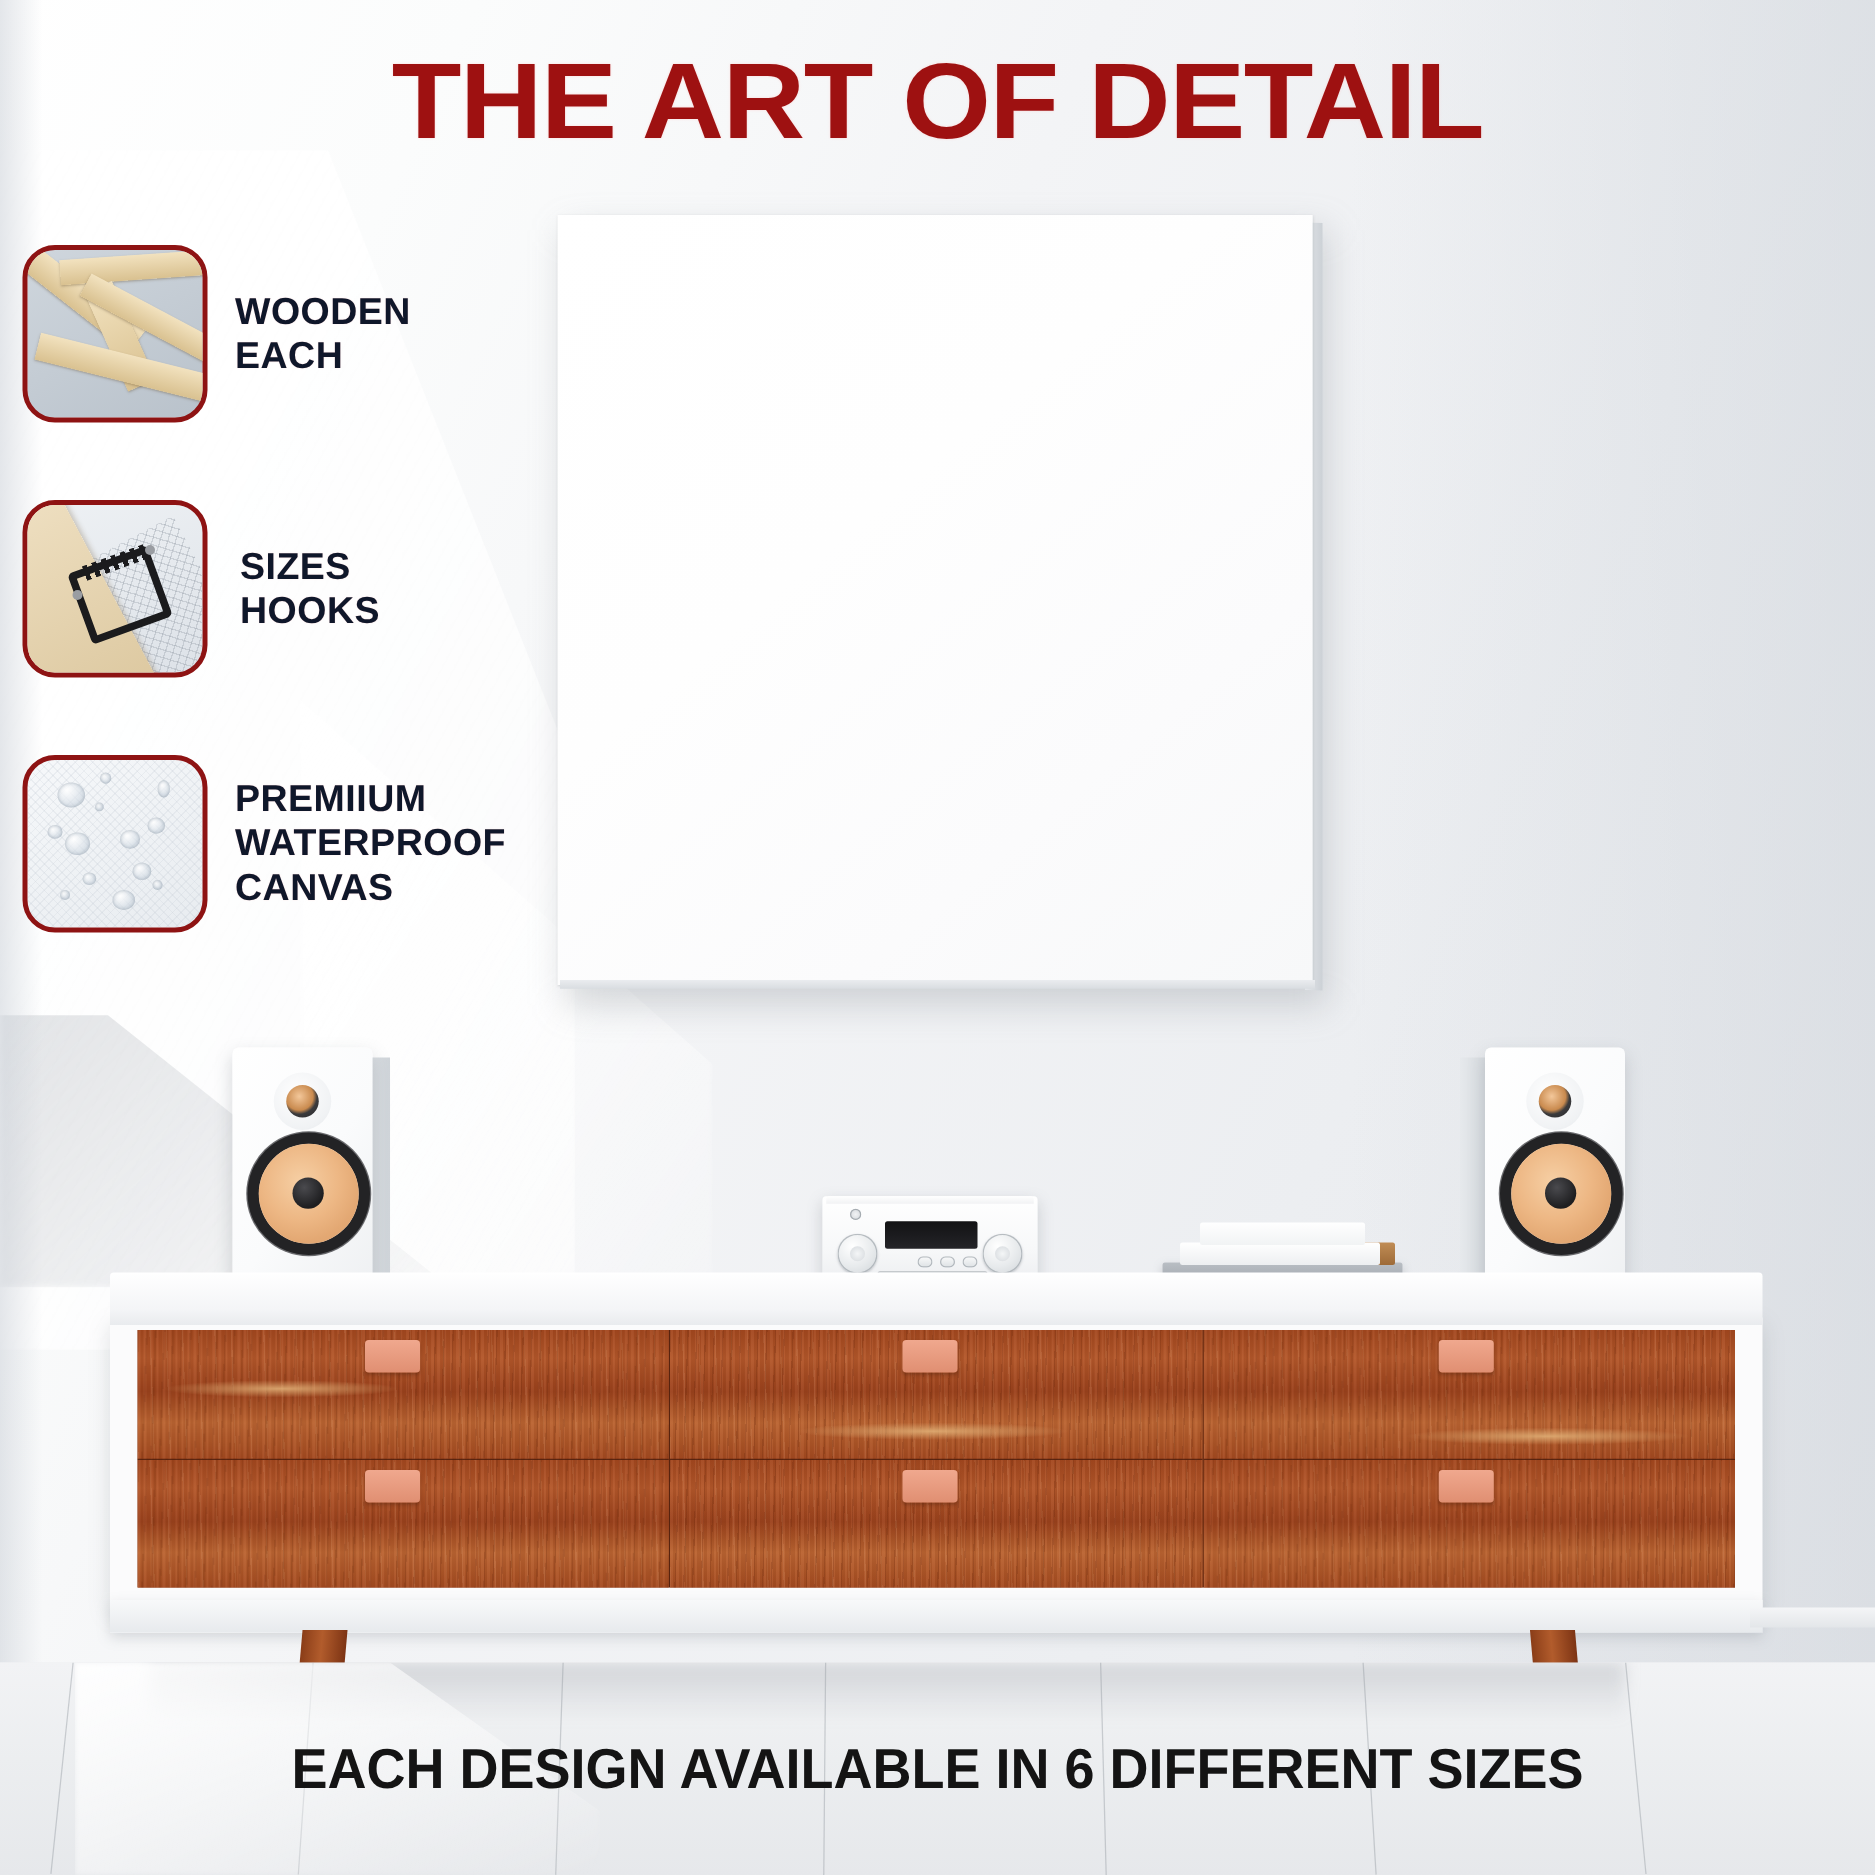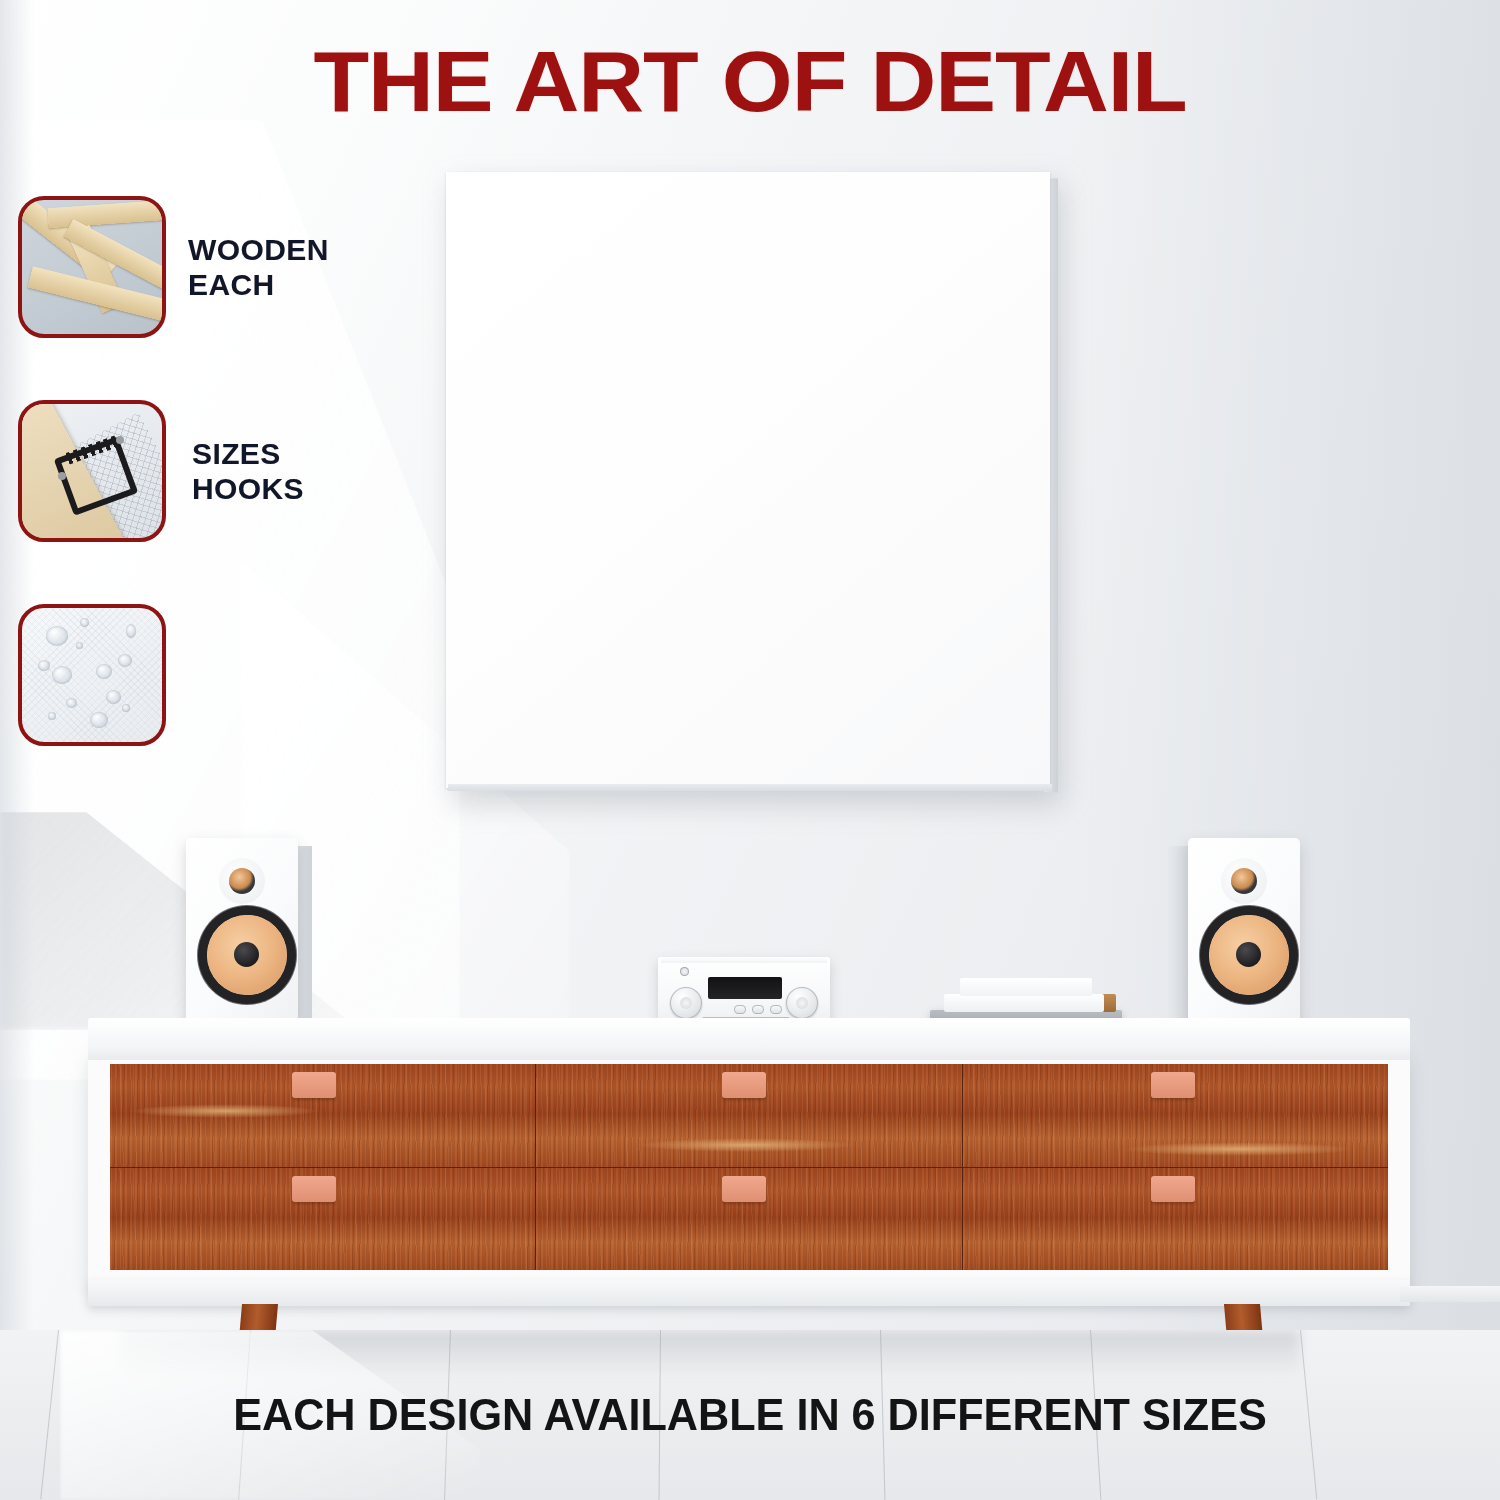--- a/index.html
+++ b/index.html
@@ -492,19 +492,24 @@
         <div class="drop" style="left:74px;top:56px;width:16px;height:15px;"></div>
         <div class="drop" style="left:96px;top:46px;width:14px;height:13px;"></div>
         <div class="drop" style="left:104px;top:16px;width:10px;height:14px;"></div>
         <div class="drop" style="left:84px;top:82px;width:15px;height:14px;"></div>
         <div class="drop" style="left:44px;top:90px;width:11px;height:10px;"></div>
         <div class="drop" style="left:68px;top:104px;width:18px;height:16px;"></div>
         <div class="drop" style="left:26px;top:104px;width:8px;height:8px;"></div>
         <div class="drop" style="left:100px;top:96px;width:8px;height:8px;"></div>
         <div class="drop" style="left:54px;top:34px;width:7px;height:7px;"></div>
       </div>
+      <div class="feature-label">
+        <div>PREMIIUM</div>
+        <div>WATERPROOF</div>
+        <div>CANVAS</div>
+      </div>
     </div>
 
   </div>
 
   <div class="bottom-caption">EACH DESIGN AVAILABLE IN 6 DIFFERENT SIZES</div>
 
 </div>
 
 </body></html>

